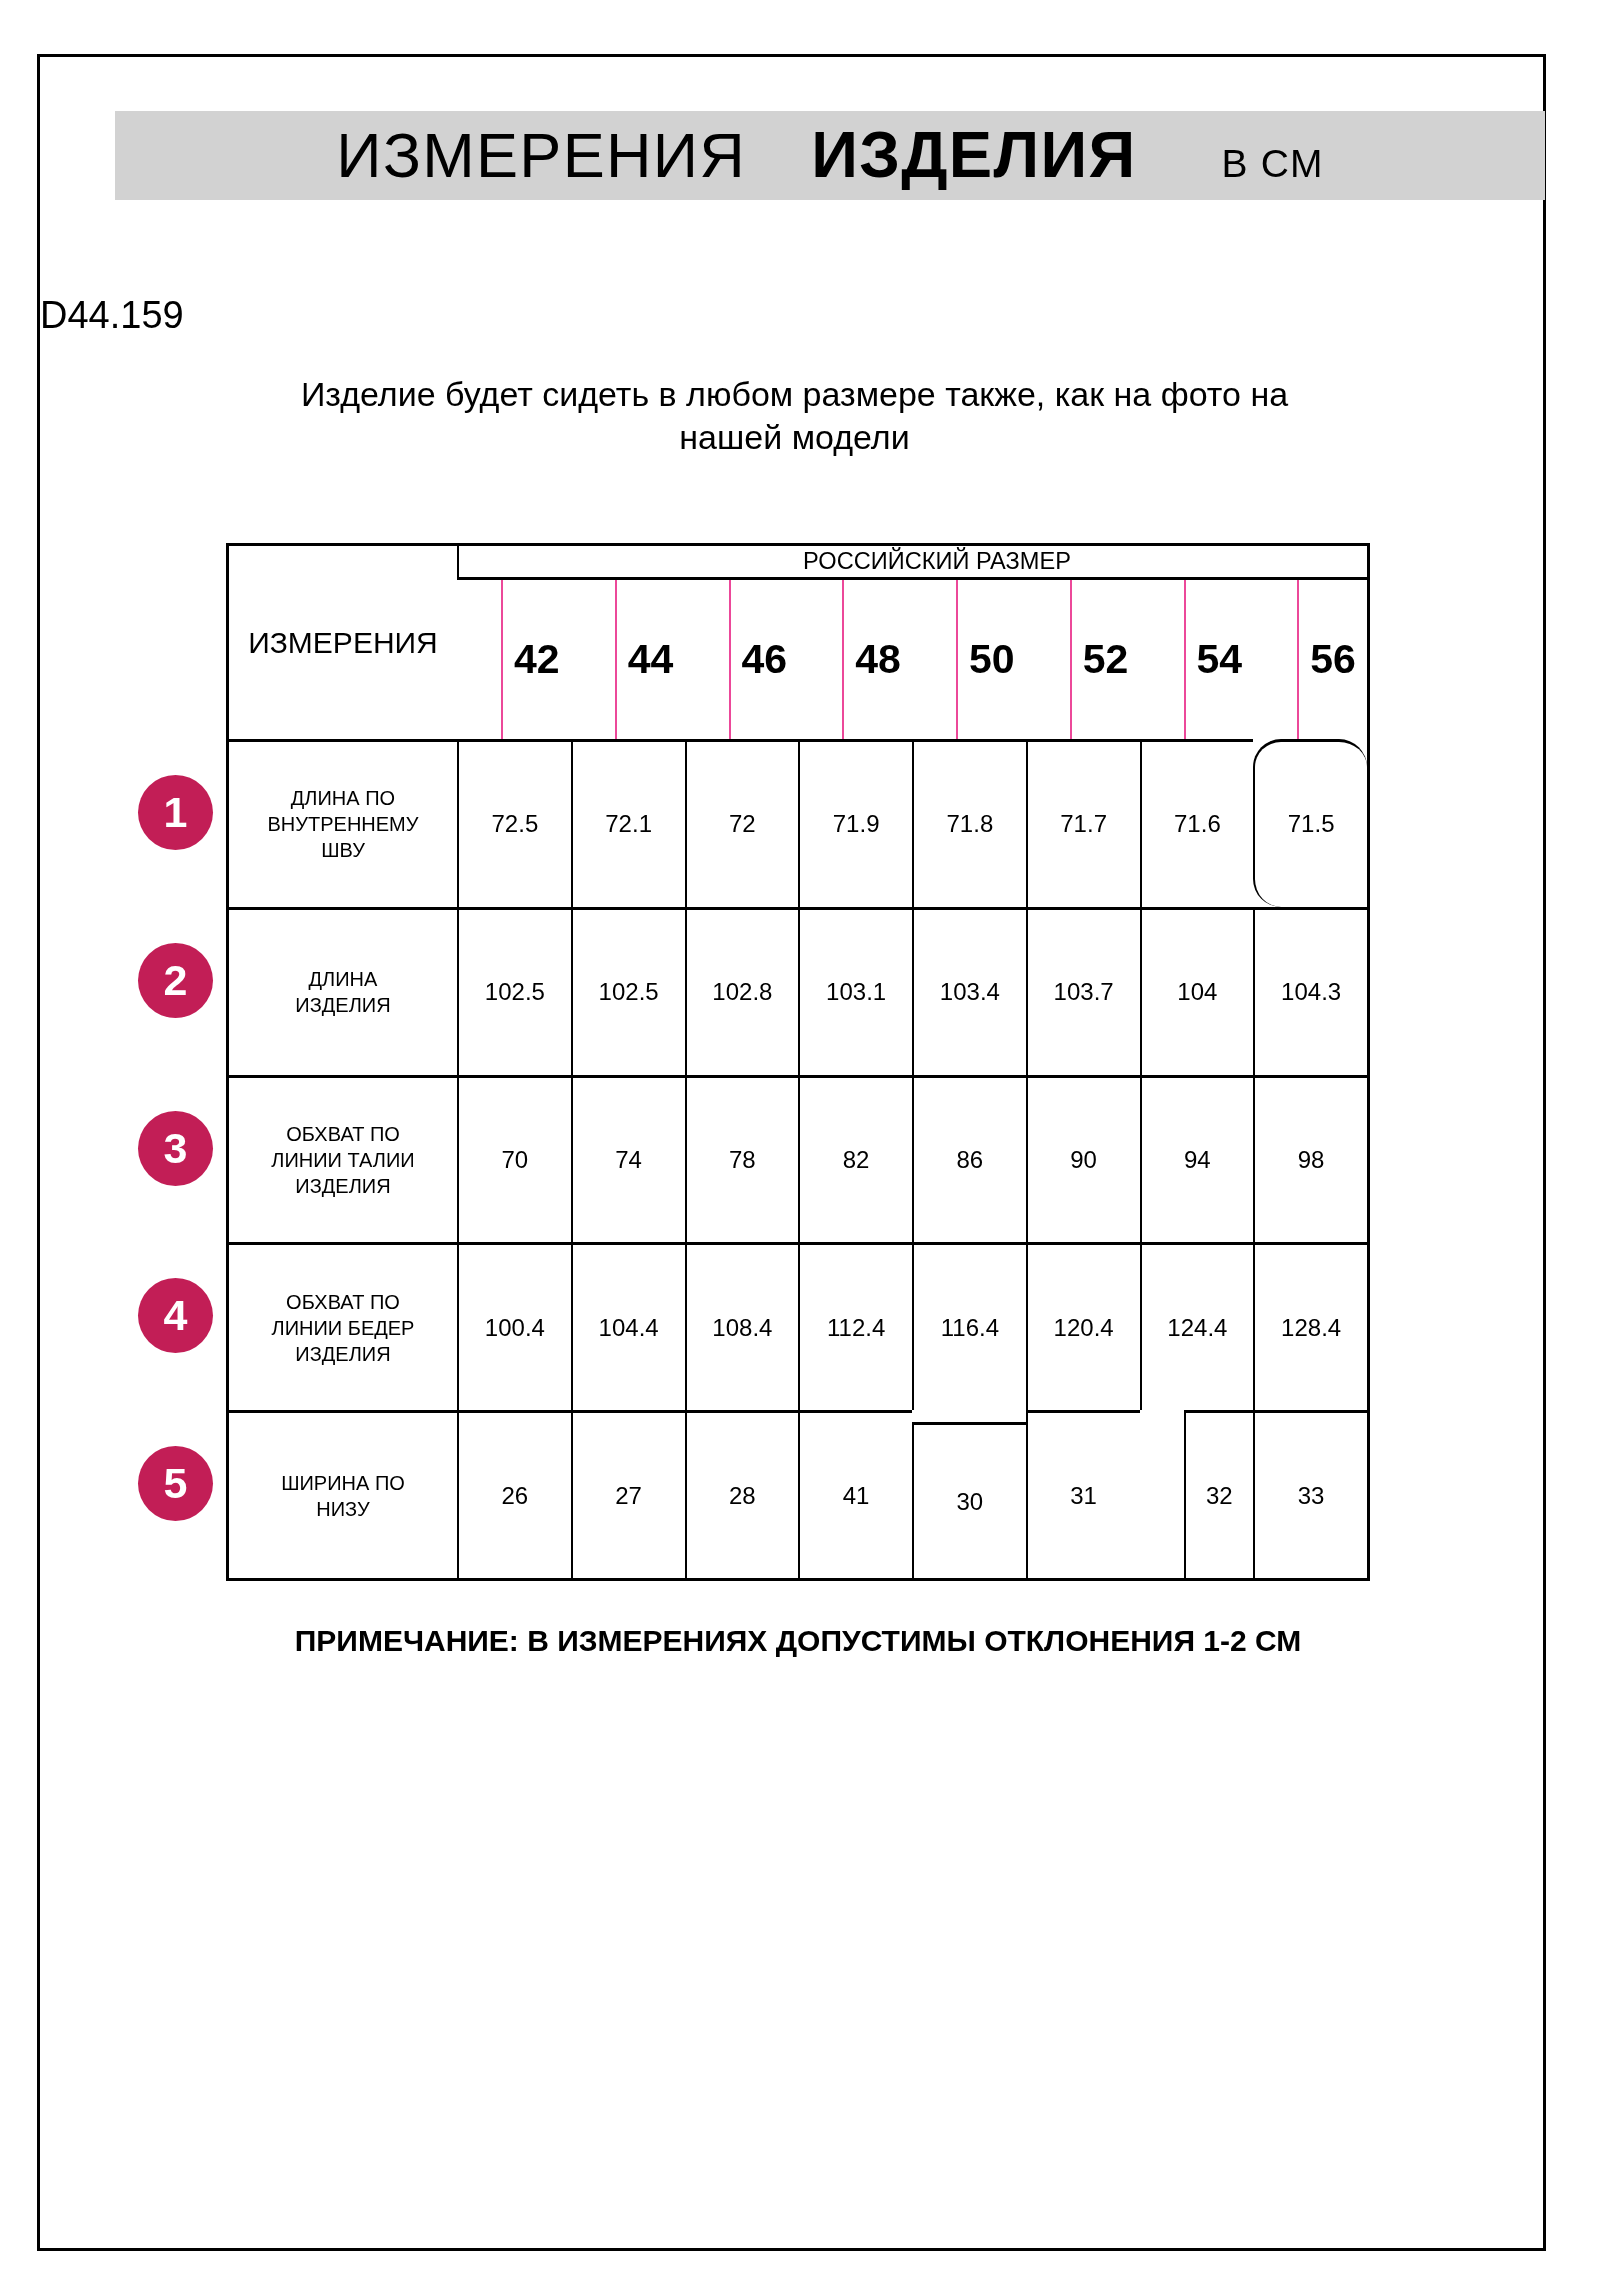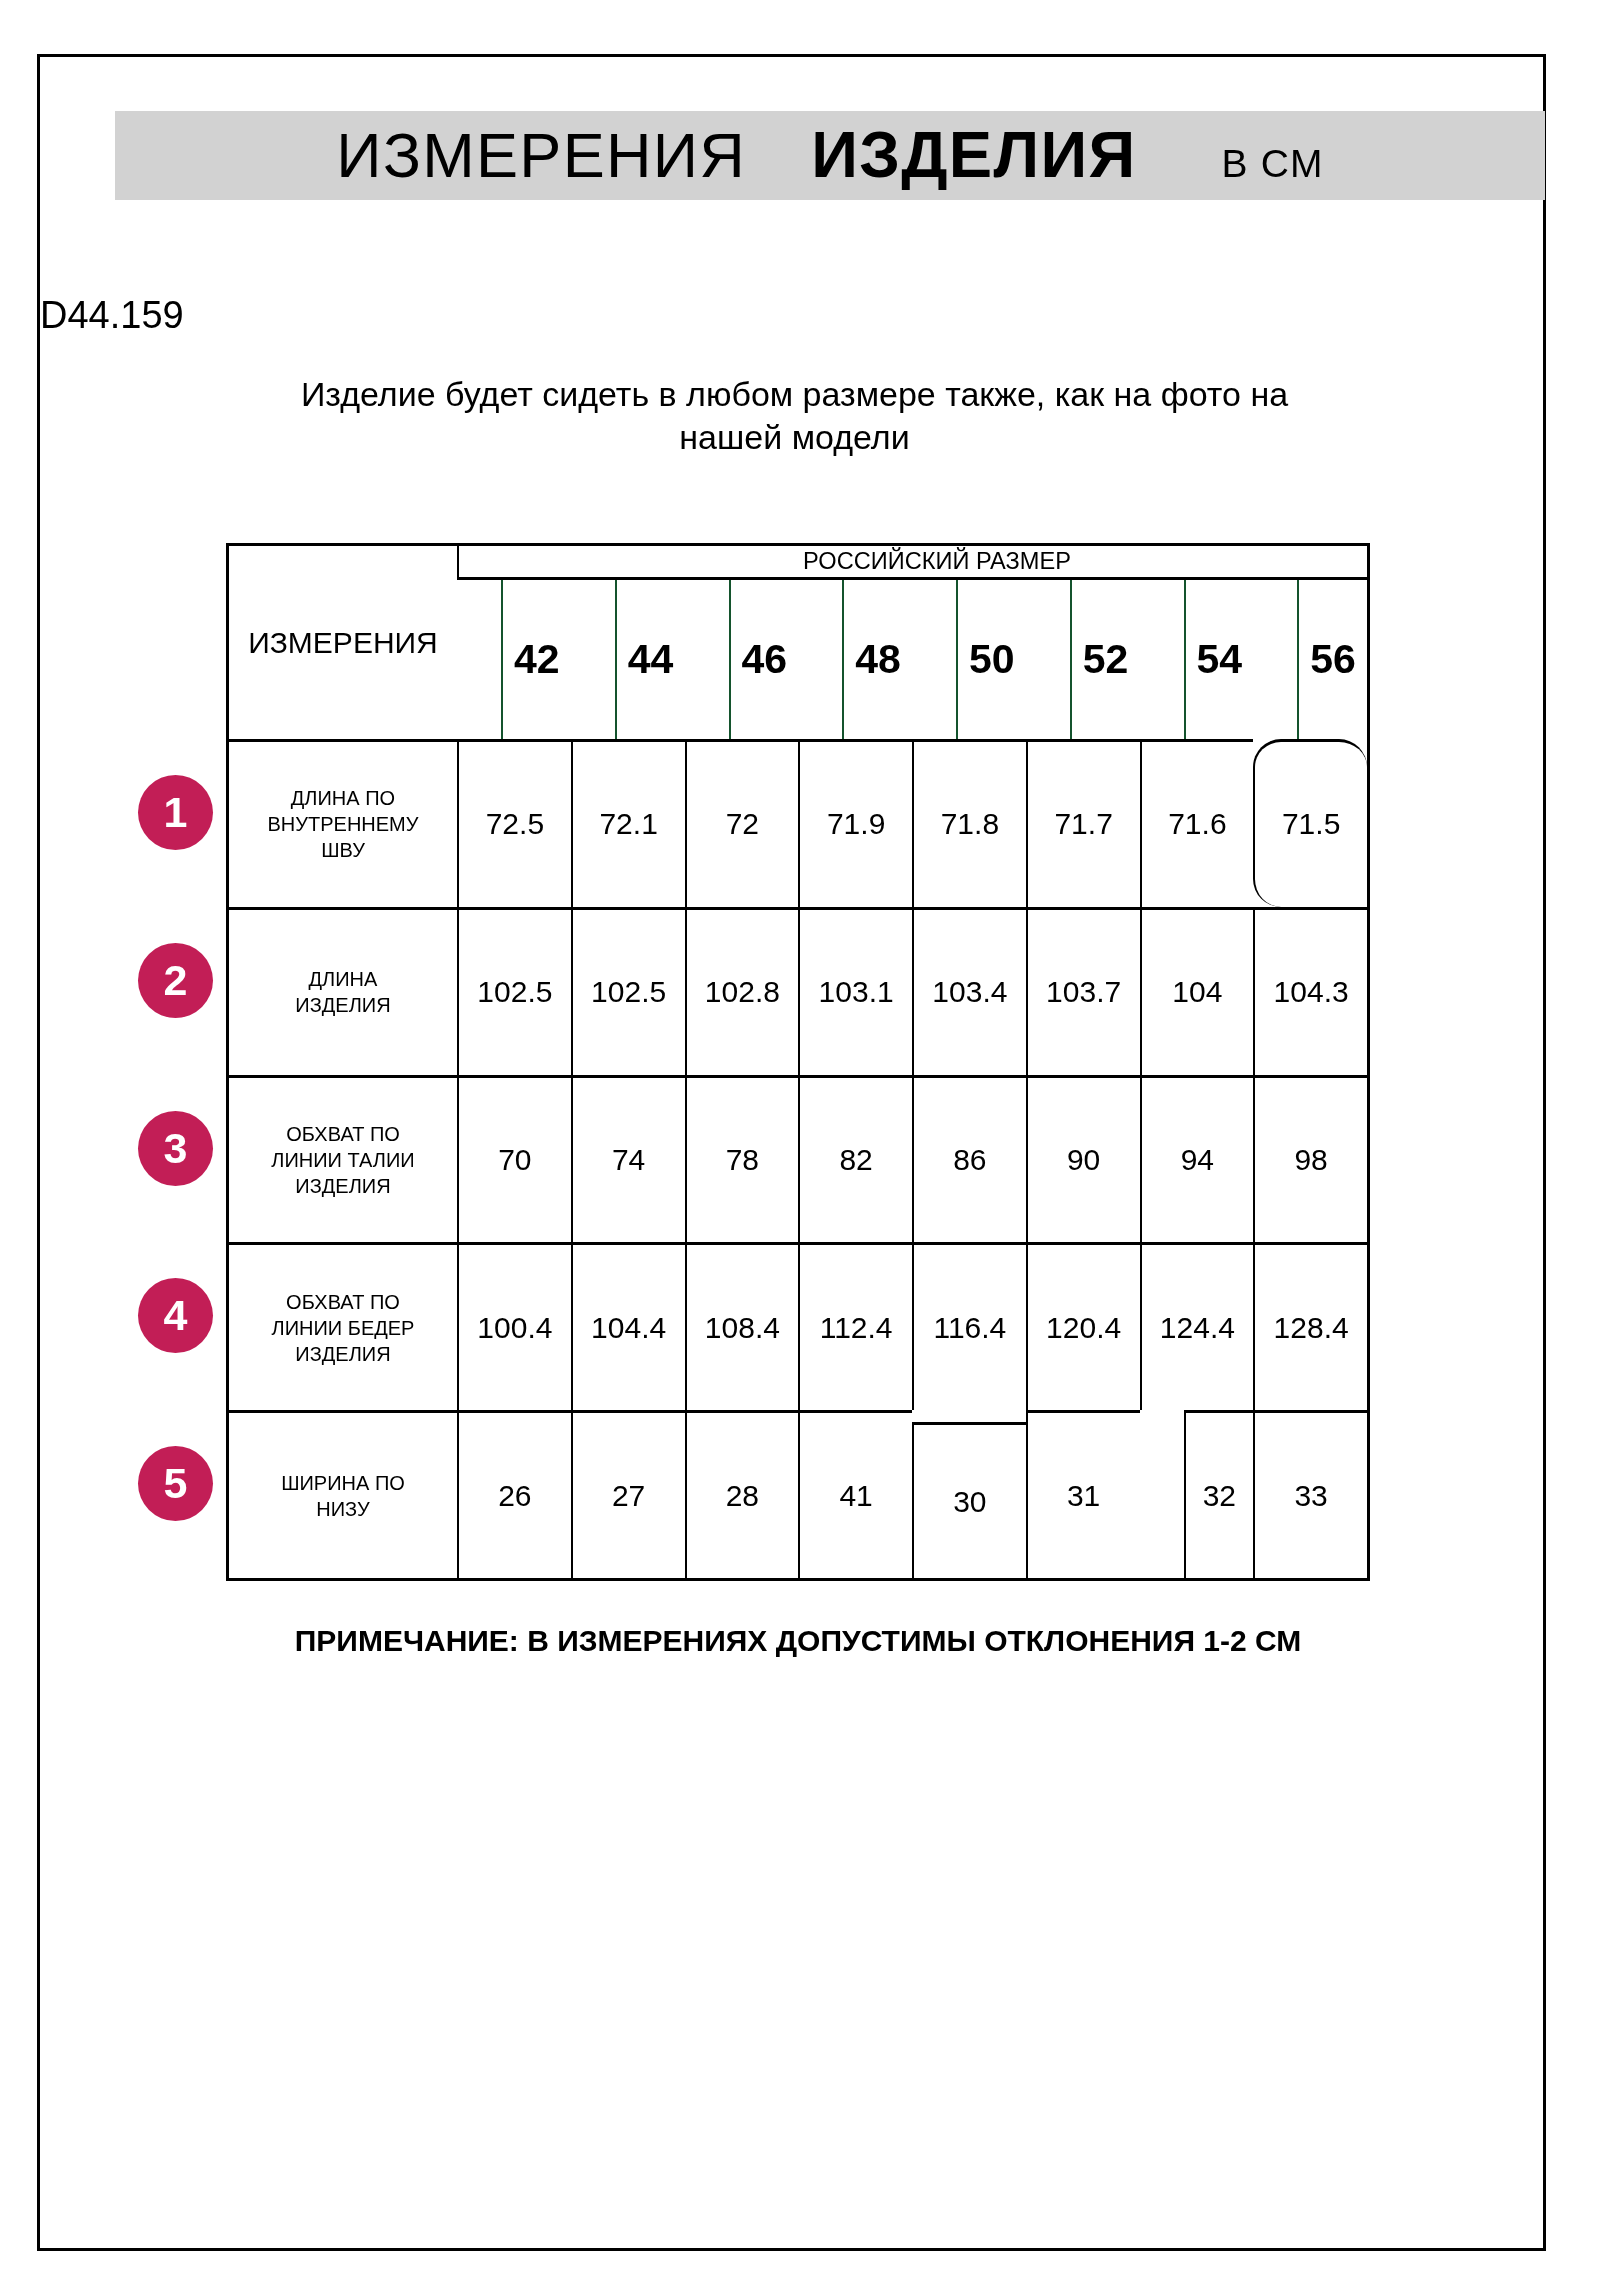--- a/index.html
+++ b/index.html
@@ -41,23 +41,23 @@
     grid-template-rows:34px 159px repeat(5,1fr);
     border:3.9px solid #000;
     box-sizing:border-box;
   }
   .size-table>div{
     display:flex;align-items:center;justify-content:center;
     text-align:center;box-sizing:border-box;
   }
   .cell-measurements{grid-column:1;grid-row:1/3;font-size:30px;}
   .cell-sizeheader{grid-column:2/10;grid-row:1;border-left:2px solid #000;border-bottom:3.3px solid #000;font-size:23.6px;padding-left:48px;}
-  .cell-size{grid-row:2;border-left:2px solid #14532d;font-size:41px;font-weight:700;margin-left:44px;}
+  .cell-size{grid-row:2;border-left:2px solid #ec4899;font-size:41px;font-weight:700;margin-left:44px;}
   .cell-label{border-top:3.9px solid #000;font-size:20px;line-height:1.3;white-space:pre-line;padding:0 6.5px;}
-  .cell-value{border-top:3.9px solid #000;border-left:2px solid #000;font-size:30px;}
+  .cell-value{border-top:3.9px solid #000;border-left:2px solid #000;font-size:24px;}
   .badge{
     position:absolute;left:98px;  
     width:75px;height:75px;border-radius:50%;
     display:flex;align-items:center;justify-content:center;
     color:#fff;font-size:43px;font-weight:700;
   }
   .note{
     position:absolute;left:186px;top:1567px;width:1144px;
     text-align:center;font-size:30px;font-weight:700;letter-spacing:0px;
   }

